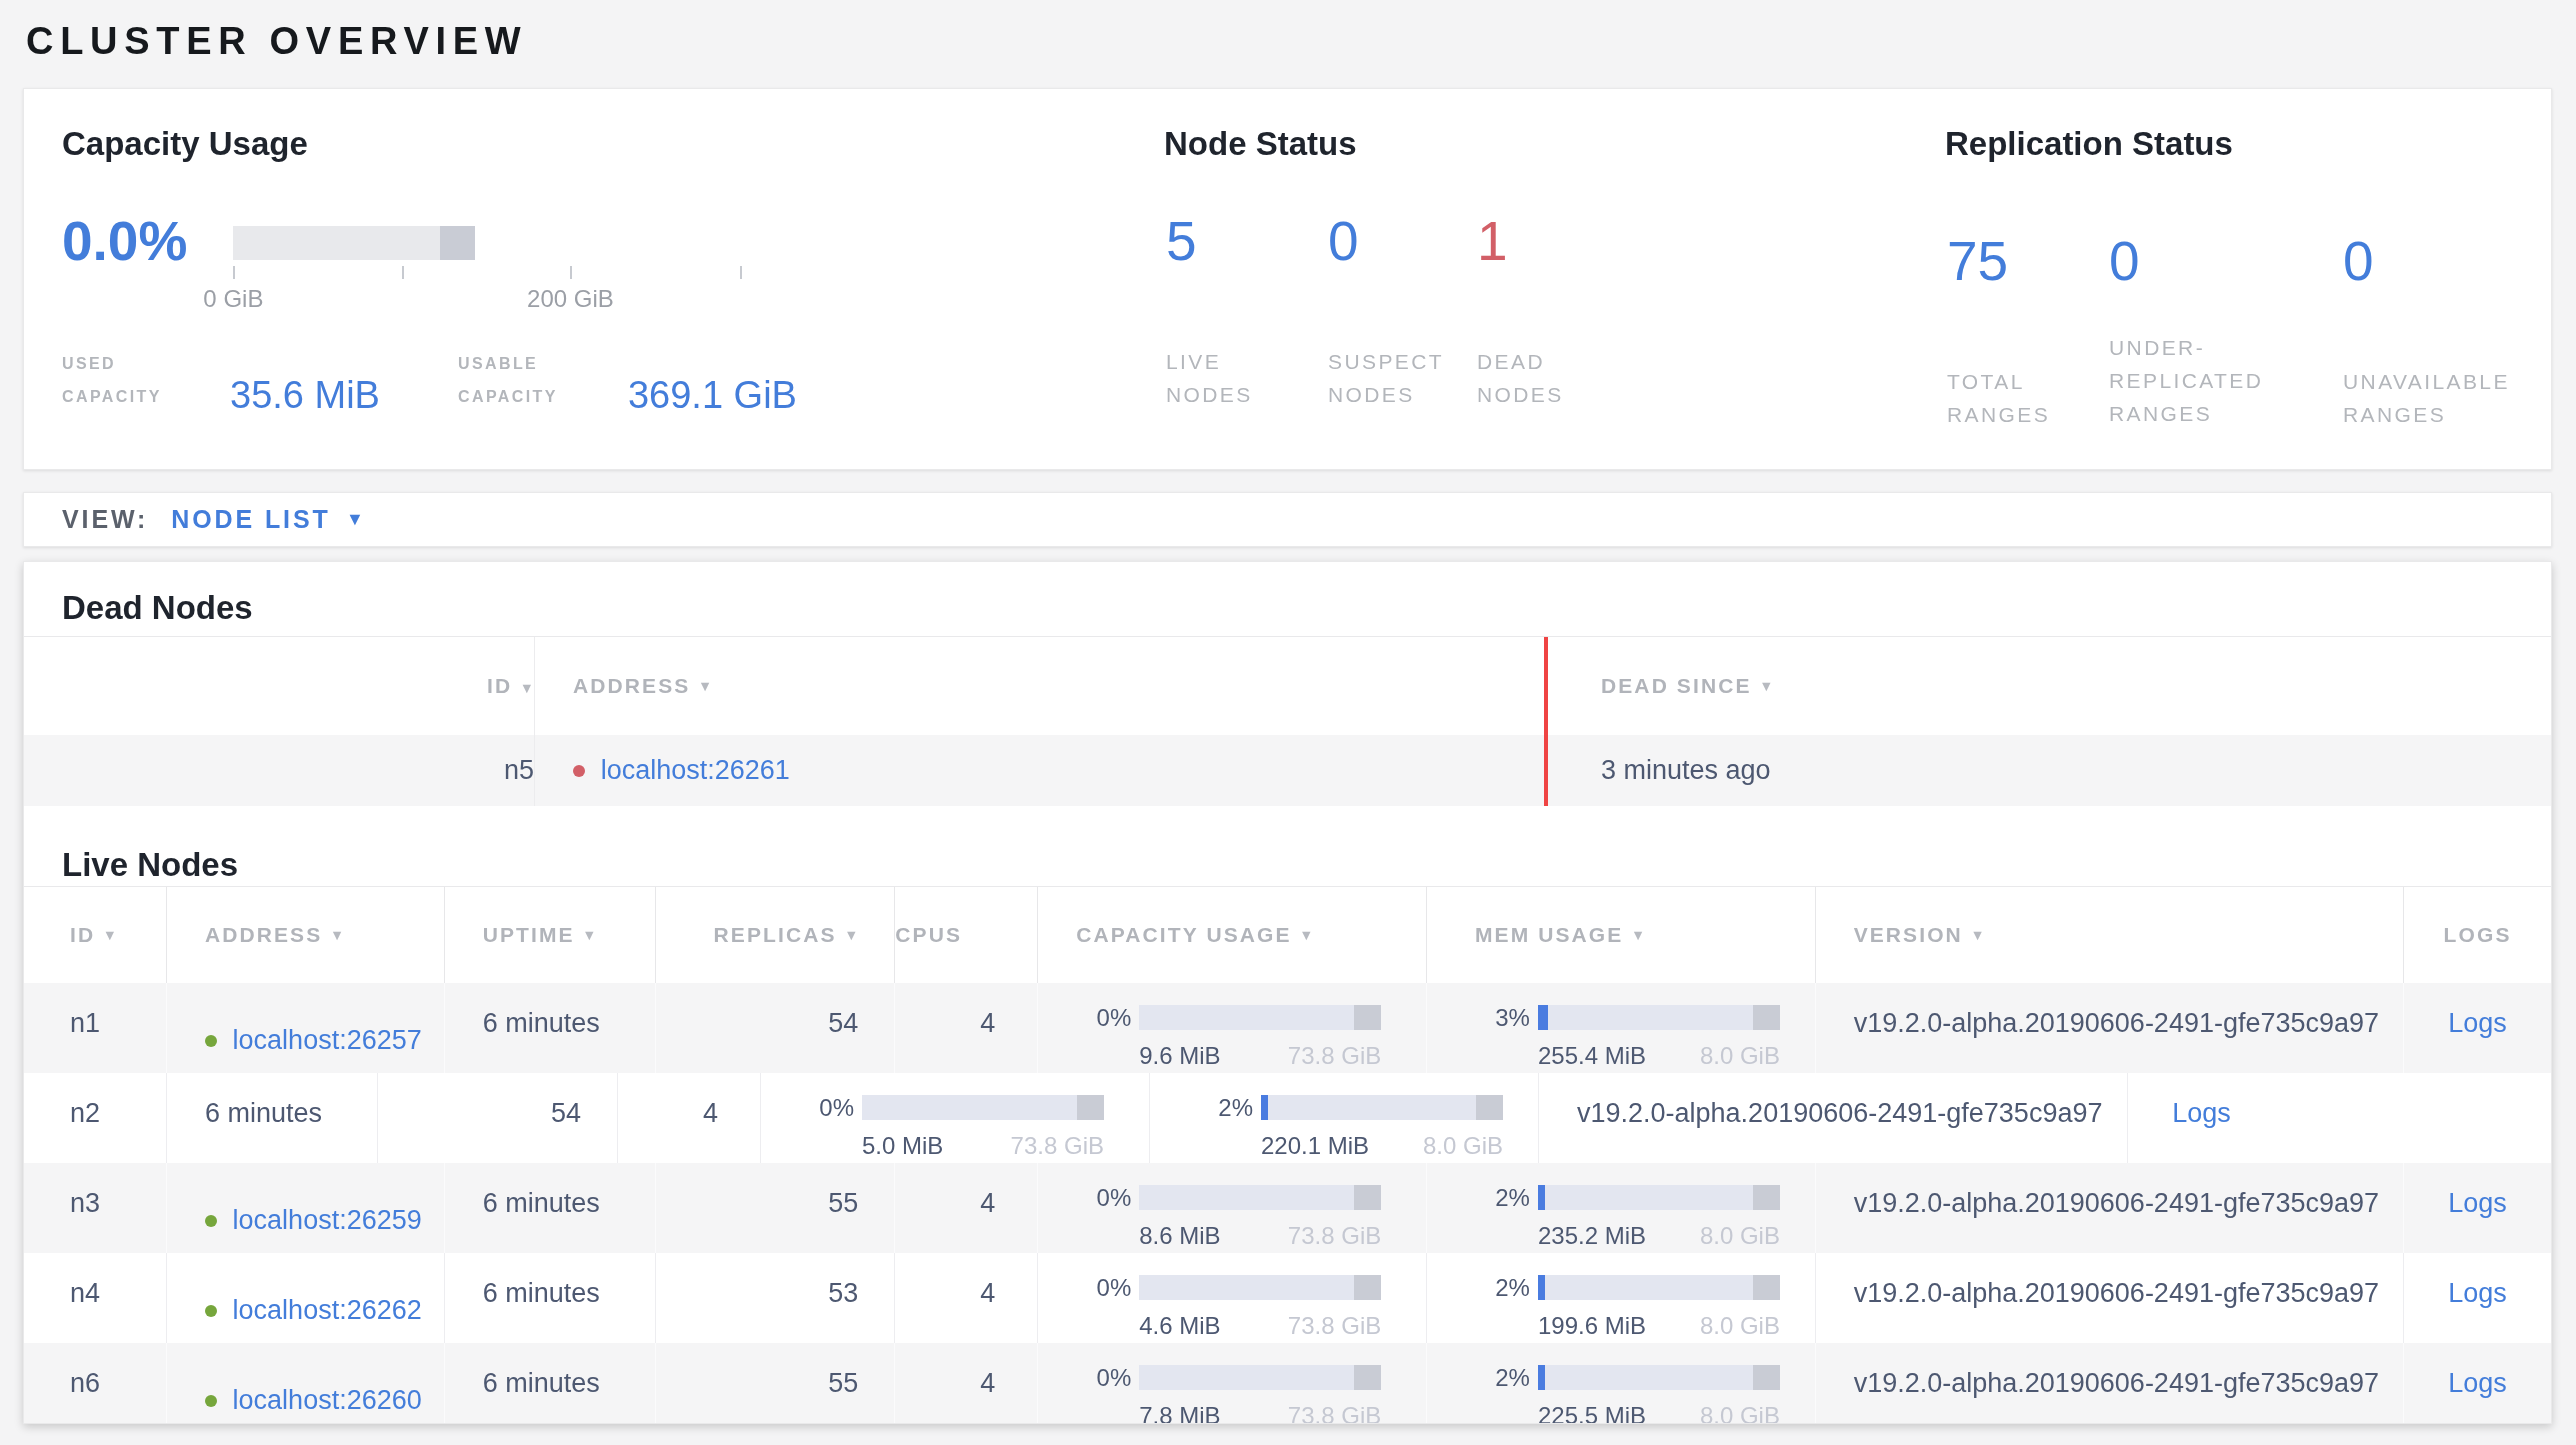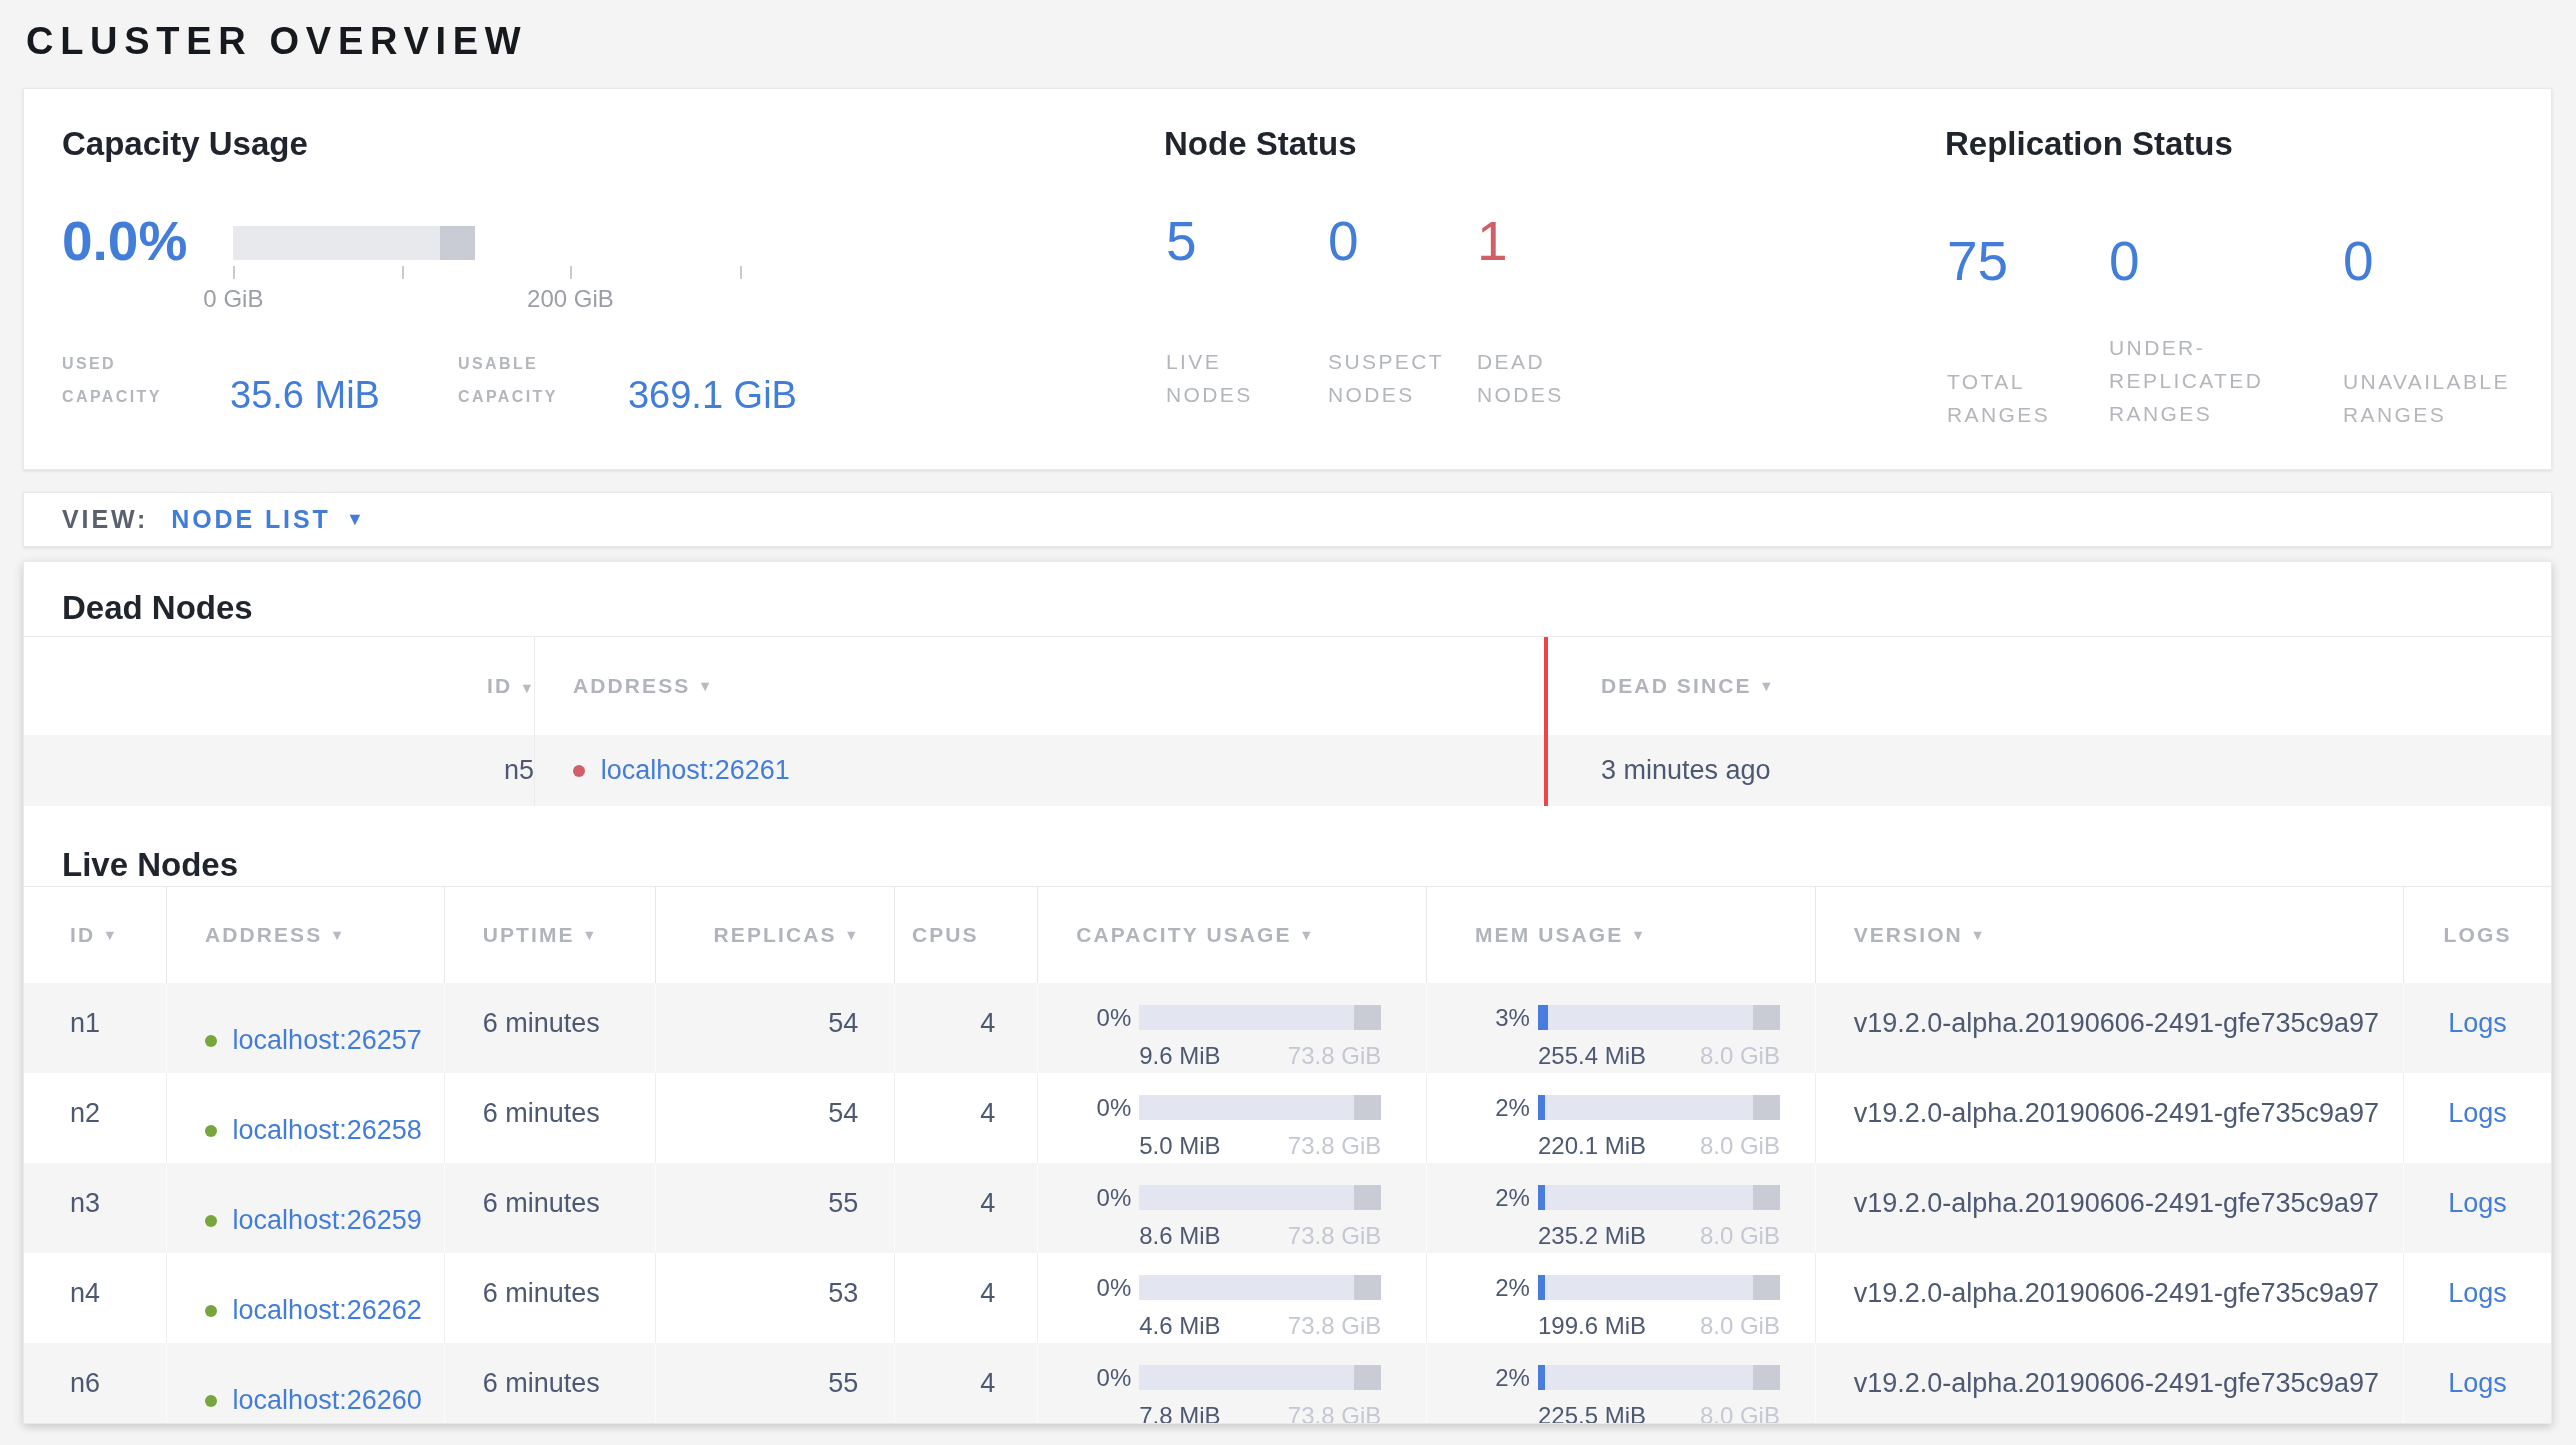--- a/index.html
+++ b/index.html
@@ -83,21 +83,21 @@
 
   
   .live-table{margin-top:0;}
   .lt-header{display:flex;height:97px;border-top:1px solid #e9e9eb;align-items:center;}
   .lt-row{display:flex;height:90px;}
   .lt-row.stripe{background:#f5f5f6;}
   .c-id{width:142px;padding-left:46px;}
   .c-addr{width:278px;padding-left:38px;}
   .c-up{width:211px;padding-left:38px;}
   .c-rep{width:240px;padding-right:36px;text-align:right;justify-content:flex-end;}
-  .c-cpu{width:143px;padding-right:42px;text-align:right;justify-content:center;}
+  .c-cpu{width:143px;padding-right:42px;text-align:right;justify-content:flex-start;}
   .c-capu{width:389px;padding-left:38px;}
   .c-mem{width:389px;padding-left:48px;}
   .c-ver{width:589px;padding-left:38px;}
   .c-logs{width:148px;text-align:center;justify-content:center;}
   .lt-header > div{height:100%;display:flex;align-items:center;}
   .lt-header > div + div{border-left:1px solid #e7e7e9;}
   .lt-row > div{height:100%;padding-top:15.3px;}
   .lt-row > div + div{border-left:1px solid #ededf0;}
   .lt-row.stripe > div + div{border-left-color:#fbfbfc;}
   .lt-row .one-line{display:flex;align-items:flex-start;padding-top:25px;}
@@ -323,24 +323,20 @@
           </div>
     <div class="c-logs one-line">
             <a class="link">Logs</a>
           </div>
   </div>
 
   <div class="lt-row">
     <div class="c-id one-line">
             <span class="cell-text">n2</span>
           </div>
-    <div class="c-addr addr-wrap">
-      <span class="dot live"></span>
-      <a class="link">localhost:26258</a>
-    </div>
     <div class="c-up one-line">
             <span class="cell-text">6 minutes</span>
           </div>
     <div class="c-rep one-line num">
             <span class="cell-text">54</span>
           </div>
     <div class="c-cpu one-line num">
             <span class="cell-text">4</span>
           </div>
     <div class="c-capu">

